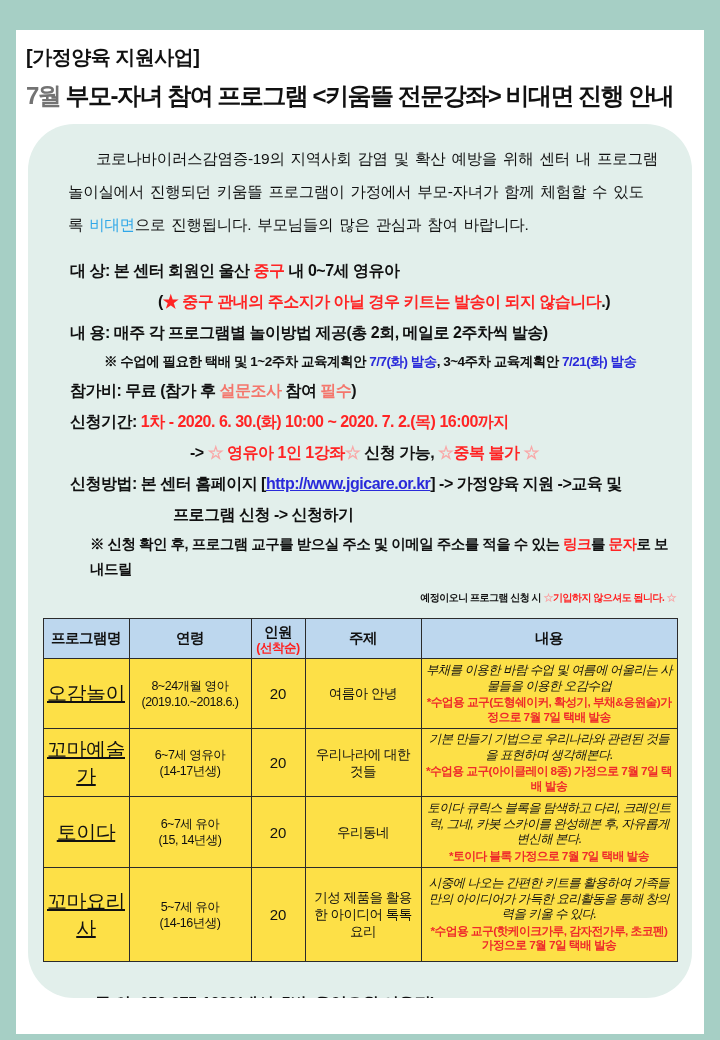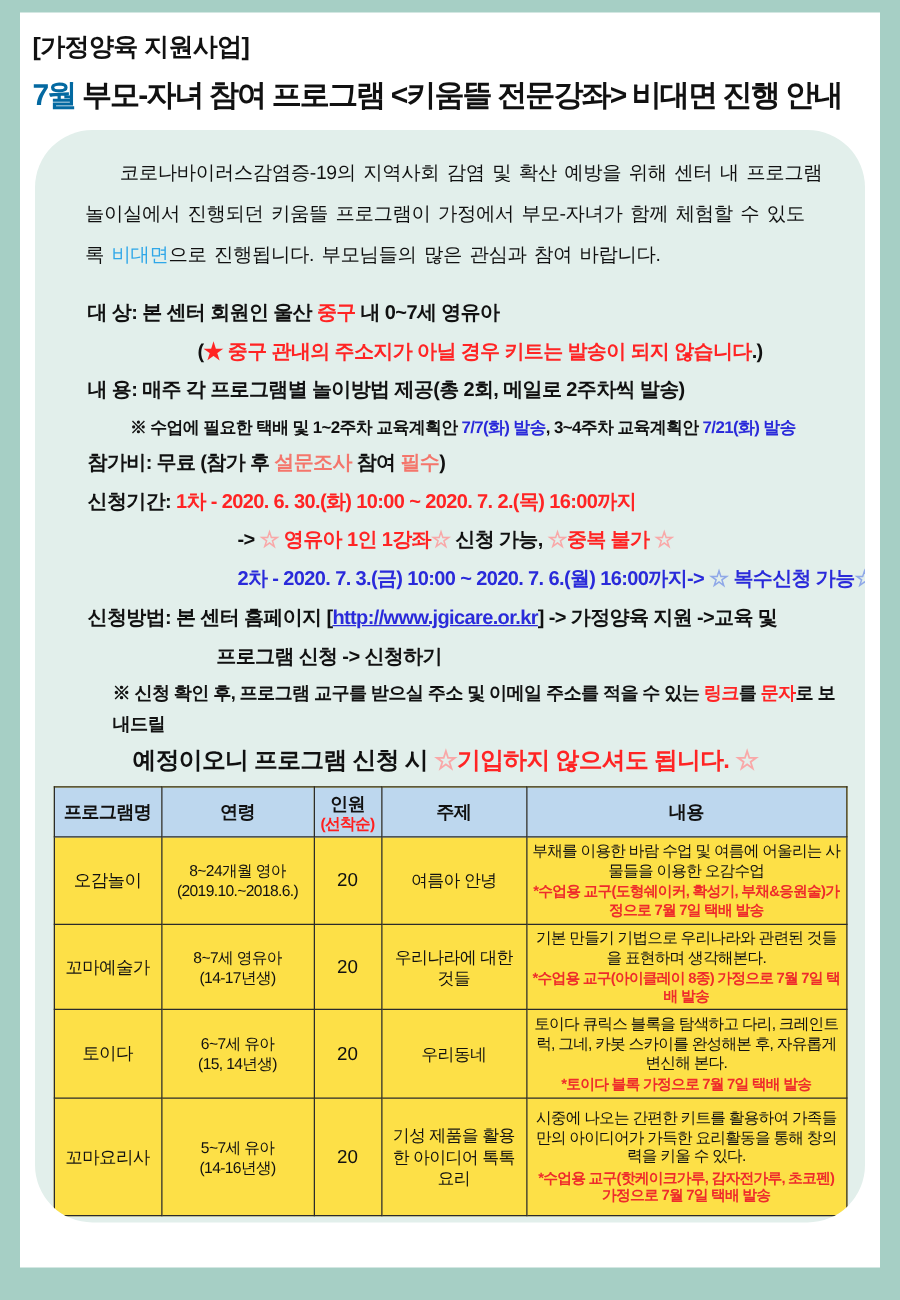--- a/index.html
+++ b/index.html
@@ -4,29 +4,29 @@
 <style>
   * { box-sizing: border-box; margin: 0; padding: 0; }
   html,body { width:720px; height:1040px; }
   body {
     background:#a6cfc5;
     font-family:"Liberation Sans", sans-serif;
     position:relative;
     overflow:hidden;
   }
   .card {
-    position:absolute; left:16px; top:10px; width:688px; height:1004px;
+    position:absolute; left:16px; top:30px; width:688px; height:1004px;
     background:#ffffff;
   }
   
   .hdr { padding:14px 10px 0 10px; }
   .tag  { font-size:20px; font-weight:bold; color:#111; letter-spacing:-0.5px; }
   .title{ margin-top:9px; font-size:24px; font-weight:bold; color:#111;
           letter-spacing:-1.5px; white-space:nowrap; }
-  .title .month { color:#0369a1; }
+  .title .month { color:#737373; }
   
   .panel {
     margin:12px 12px 0 12px; width:664px; height:874px;
     background:#e2efeb; border-radius:46px; overflow:hidden;
   }
   .intro {
     margin:18px 34px 0 40px; font-size:15.5px; line-height:33px;
     color:#111; letter-spacing:-0.3px; word-spacing:2px; text-indent:1.8em;
   }
   .sky { color:#2fa7e8; }
@@ -37,37 +37,37 @@
   .salmon { color:#f4766c; }
   .pinkstar { color:#f9a8a8; }
   .bluestar { color:#8fa8e8; }
   .blue   { color:#2a2ada; }
   .link   { color:#2a2ada; text-decoration:underline; cursor:pointer;margin-top:47px; }
   .ind-note   { padding-left:88px; }
   .ind-sub    { padding-left:34px; font-size:13.5px; line-height:24px; }
   .ind-period { padding-left:120px; }
   .ind-method { padding-left:103px; }
   .ind-caut   { padding-left:20px; font-size:14.5px; line-height:25px; white-space:normal; }
-  .ind-caut2  { padding-left:36px; font-size:19px; line-height:25px; }
+  .ind-caut2  { padding-left:36px; font-size:10px; line-height:25px;text-align:right; }
   
   table { border-collapse:collapse; margin:8px auto 0 auto; width:634px;
           table-layout:fixed; background:#fde047; }
   th,td { border:1.4px solid #2b2b2b; text-align:center; vertical-align:middle;
           padding:2px 3px; color:#111; }
   th { background:#bdd7ee; font-size:14.5px; font-weight:bold; height:40px;
        letter-spacing:-0.5px; }
   th .red-sub { color:#ff1f1f; font-size:12.5px; font-weight:bold; line-height:13px; }
   col.c1{width:86px;} col.c2{width:122px;} col.c3{width:54px;}
   col.c4{width:116px;} col.c5{width:256px;}
-  td.c-name { font-size:14px; letter-spacing:-0.5px; }
+  td.c-name { font-size:20px; letter-spacing:-0.5px;text-decoration:underline; }
   td.c-age  { font-size:12.5px; letter-spacing:-0.5px; line-height:16px; }
   td.c-cap  { font-size:15px; }
   td.c-topic{ font-size:13.5px; letter-spacing:-0.5px; line-height:17px; }
   td.c-desc { padding:3px 4px; }
-  .d-black { font-size:12.5px; line-height:15.5px; letter-spacing:-0.6px; }
+  .d-black { font-size:12.5px; line-height:15.5px; letter-spacing:-0.6px;font-style:italic; }
   .d-red   { color:#ee2b2b; font-size:11.8px; font-weight:bold;
              line-height:14.5px; letter-spacing:-0.6px; margin-top:1px; }
   tr.r0 td{ height:70px; } tr.r1 td{ height:64px; }
   tr.r2 td{ height:71px; } tr.r3 td{ height:94px; }
   
   .contact { margin:12px 16px 0 42px; font-size:16.5px; font-weight:bold;
              letter-spacing:-0.5px; color:#111; white-space:pre-wrap; }
 </style>
 </head>
 <body>
@@ -110,23 +110,20 @@
       </div>
 
       <div class="dline">
         <span>신청기간: </span><span class="red">1차 - 2020. 6. 30.(화) 10:00 ~ 2020. 7. 2.(목) 16:00까지</span>
       </div>
 
       <div class="dline ind-period">
         <span>-&gt; </span><span class="pinkstar">☆ </span><span class="red">영유아 1인 1강좌</span><span class="pinkstar">☆</span><span> 신청 가능, </span><span class="pinkstar">☆</span><span class="red">중복 불가 </span><span class="pinkstar">☆</span>
       </div>
 
-      <div class="dline ind-period">
-        <span class="blue">2차 - 2020. 7. 3.(금) 10:00 ~ 2020. 7. 6.(월) 16:00까지-&gt; </span><span class="bluestar">☆ </span><span class="blue">복수신청 가능</span><span class="bluestar">☆</span>
-      </div>
 
       <div class="dline">
         <span>신청방법: </span><span>본 센터 홈페이지 [</span><span class="link">http://www.jgicare.or.kr</span><span>] -&gt; 가정양육 지원 -&gt;교육 및</span>
       </div>
 
       <div class="dline ind-method">
         <span>프로그램 신청 -&gt; 신청하기</span>
       </div>
 
       <div class="dline ind-caut">
@@ -168,21 +165,21 @@
           <td class="c-cap">20</td>
           <td class="c-topic">여름아 안녕</td>
           <td class="c-desc">
             <div class="d-black">부채를 이용한 바람 수업 및 여름에 어울리는 사물들을 이용한 오감수업</div>
             <div class="d-red">*수업용 교구(도형쉐이커, 확성기, 부채&amp;응원술)가정으로 7월 7일 택배 발송</div>
           </td>
         </tr>
         <tr class="r1">
           <td class="c-name">꼬마예술가</td>
           <td class="c-age">
-            <div>8~7세 영유아</div>
+            <div>6~7세 영유아</div>
             <div>(14-17년생)</div>
           </td>
           <td class="c-cap">20</td>
           <td class="c-topic">우리나라에 대한 것들</td>
           <td class="c-desc">
             <div class="d-black">기본 만들기 기법으로 우리나라와 관련된 것들을 표현하며 생각해본다.</div>
             <div class="d-red">*수업용 교구(아이클레이 8종) 가정으로 7월 7일 택배 발송</div>
           </td>
         </tr>
         <tr class="r2">

